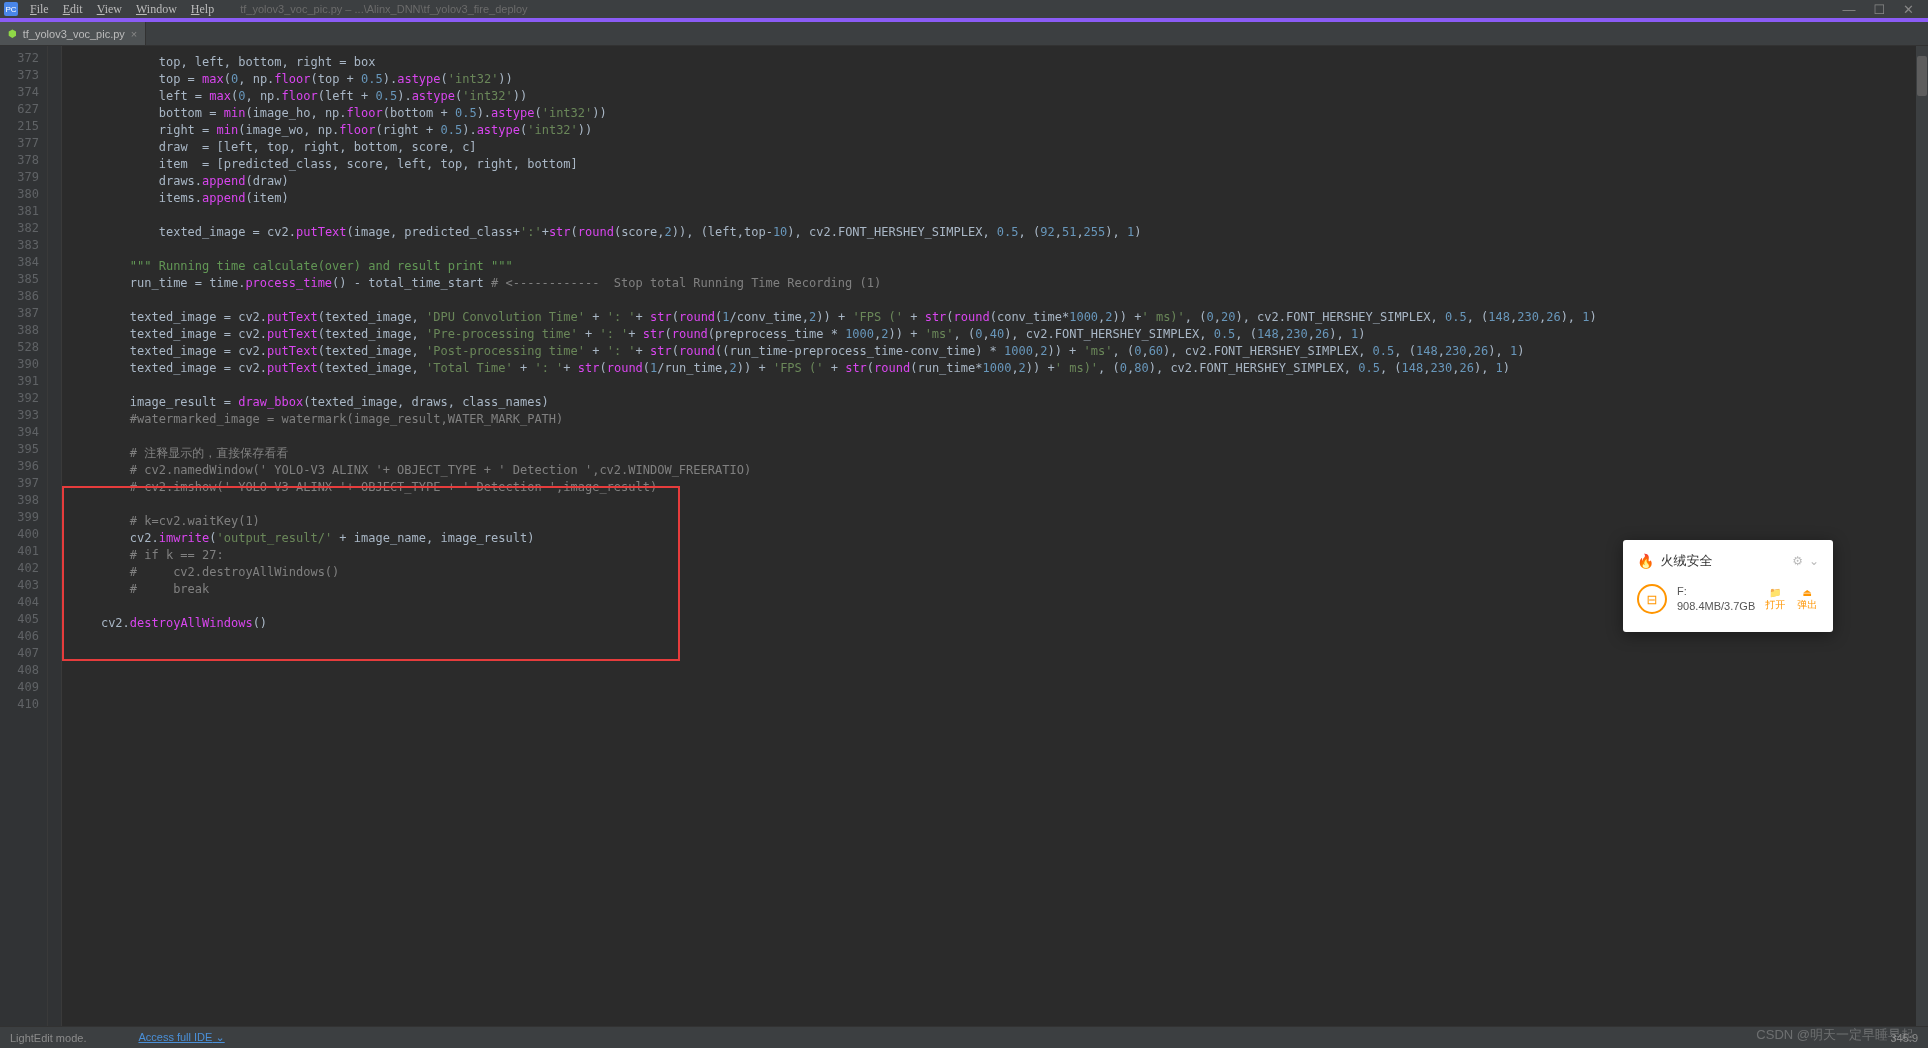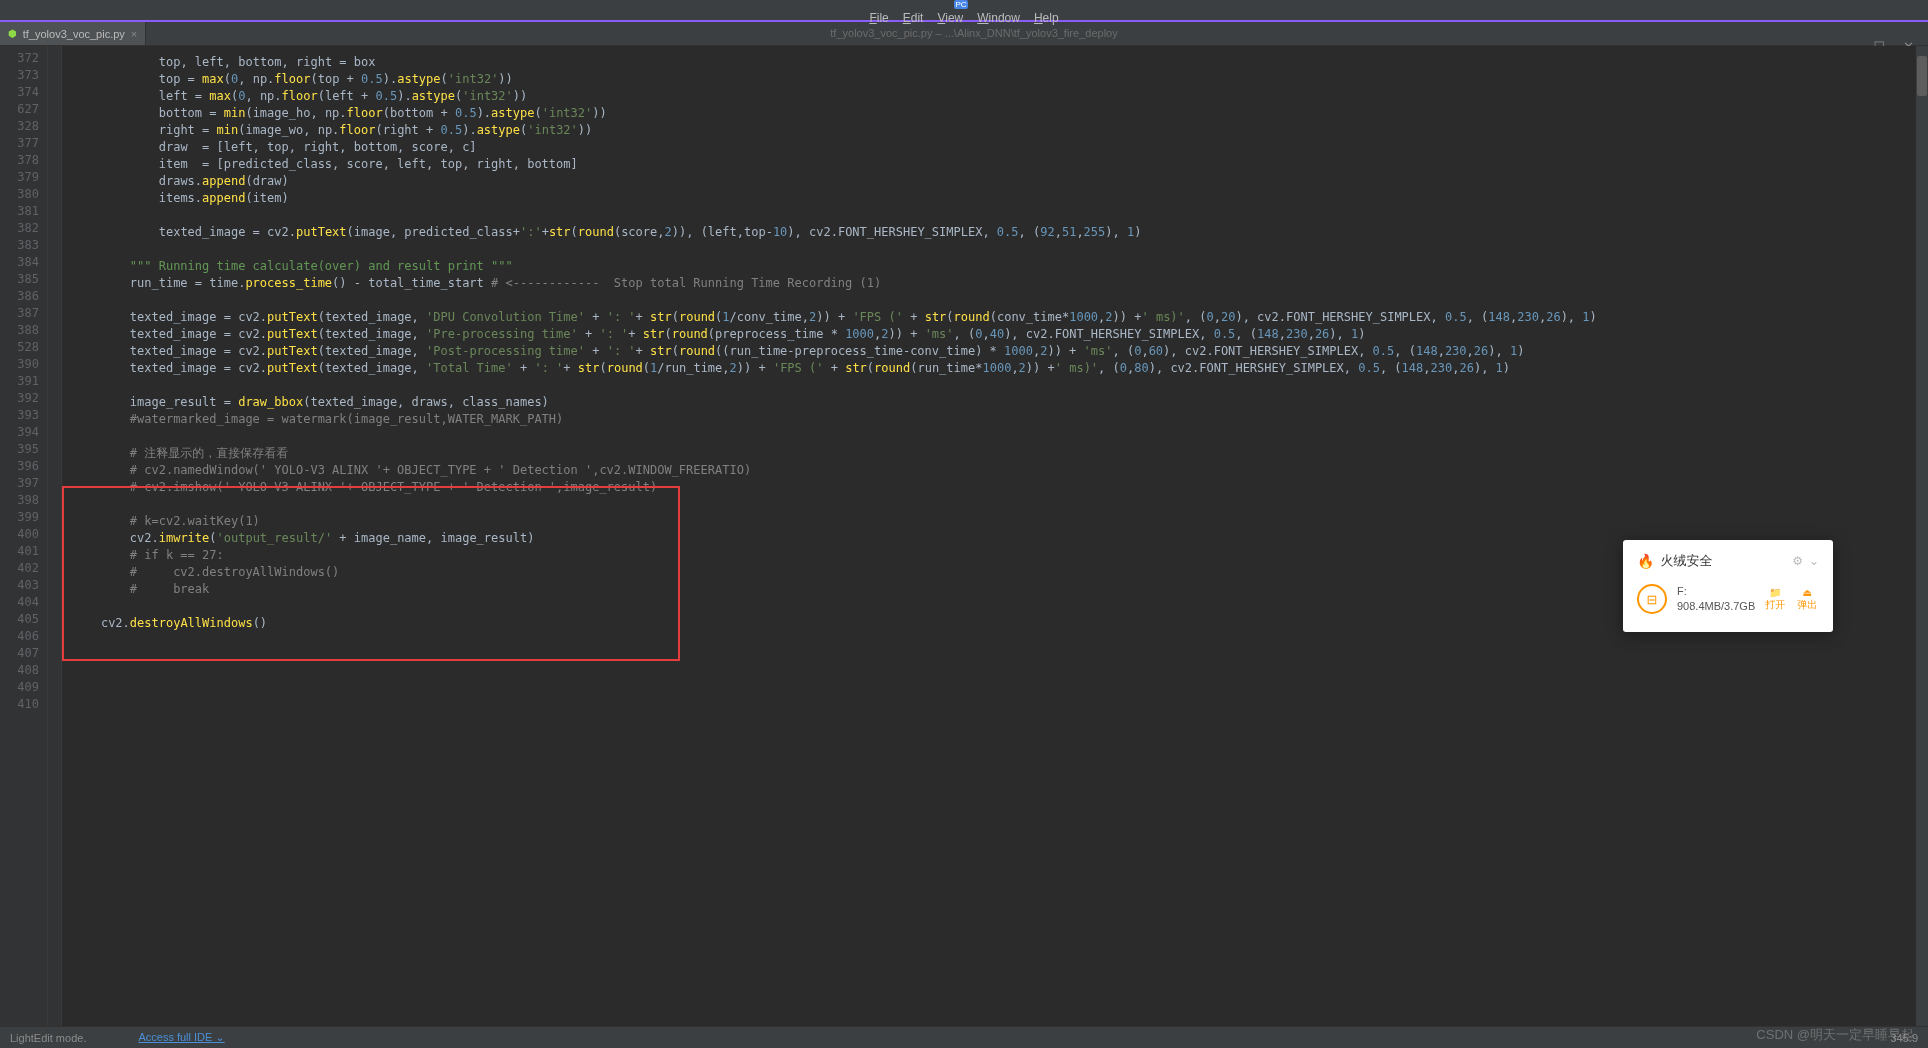--- a/index.html
+++ b/index.html
@@ -11,35 +11,34 @@
   height: 1048px;
   overflow: hidden;
   font-size: 12px;
 }
 .title-bar {
   height: 22px;
   background: #3c3f41;
   display: flex;
   align-items: center;
   padding: 0 4px;
-  border-bottom: 2px solid #8b5cf6;
-  flex-direction: column;
+  border-bottom: 4px solid #8b5cf6;
 }
 .app-icon {
   width: 14px; height: 14px;
   background: #4a86e8;
   border-radius: 2px;
   margin-right: 6px;
   font-size: 8px;
   display: flex;
   align-items: center;
   justify-content: center;
   color: #fff;
 }
-.menu-bar { display: flex; gap: 2px; }
+.menu-bar { display: flex; gap: 2px; font-family: Liberation Serif, serif; }
 .menu-item {
   padding: 2px 6px;
   color: #bbbbbb;
   cursor: pointer;
 }
 .menu-item .u { text-decoration: underline; }
 .title-path {
   margin-left: 20px;
   color: #6b6b6b;
   font-size: 11px;
@@ -95,21 +94,21 @@
 .code {
   flex: 1;
   padding: 8px 0 0 10px;
   font-family: 'Consolas', monospace;
   font-size: 12px;
   line-height: 17px;
   white-space: pre;
   position: relative;
 }
 .ln { display: block; height: 17px; }
-.fn { color: #fde047; }
+.fn { color: #d946ef; }
 .str { color: #6a8759; }
 .num { color: #6897bb; }
 .cmt { color: #808080; }
 .op { color: #a9b7c6; }
 .id { color: #a9b7c6; }
 .docstr { color: #629755; }
 .highlight-box {
   position: absolute;
   left: 62px;
   top: 440px;
@@ -210,21 +209,21 @@
     <span class="tab-close">×</span>
   </div>
 </div>
 
 <div class="editor-area">
   <div class="gutter" id="gutter">
       <div>372</div>
       <div>373</div>
       <div>374</div>
       <div>627</div>
-      <div>328</div>
+      <div>215</div>
       <div>377</div>
       <div>378</div>
       <div>379</div>
       <div>380</div>
       <div>381</div>
       <div>382</div>
       <div>383</div>
       <div>384</div>
       <div>385</div>
       <div>386</div>

